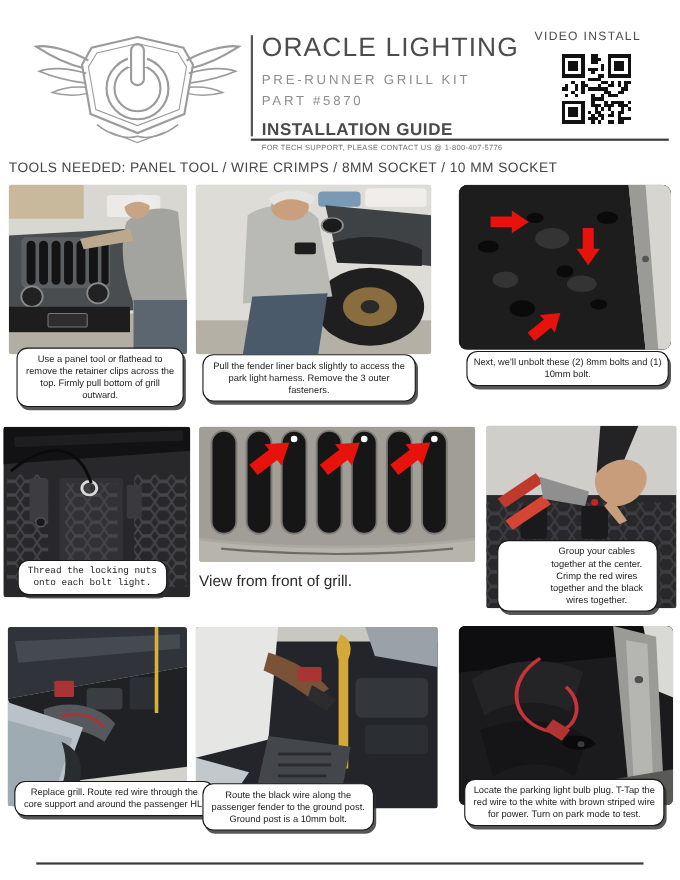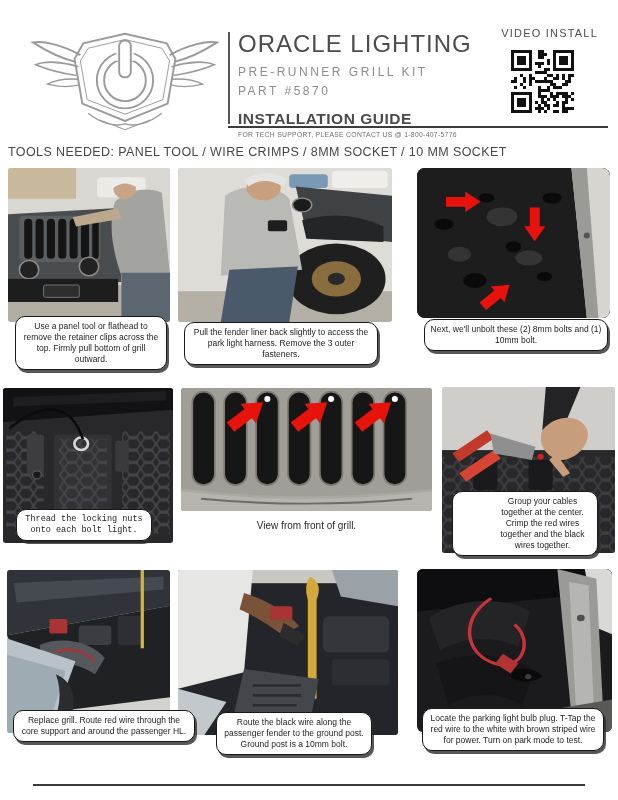--- a/index.html
+++ b/index.html
@@ -9,36 +9,36 @@
   
   .logo{position:absolute;left:28px;top:24px;width:194px;height:104px;}
   .vrule{position:absolute;left:228px;top:32px;width:1.5px;height:92px;background:#555;}
   .hdr-text{position:absolute;left:238px;top:30px;width:250px;}
   .brand{font-size:24px;letter-spacing:1px;color:#4c4c4c;white-space:nowrap;}
   .sub{margin-top:7px;font-size:12px;letter-spacing:2.5px;color:#8d8d8d;white-space:nowrap;}
   .part{margin-top:5px;font-size:12px;letter-spacing:2.5px;color:#8d8d8d;white-space:nowrap;}
   .doctitle{margin-top:12px;font-size:15.5px;letter-spacing:.5px;font-weight:bold;color:#4a4a4a;white-space:nowrap;}
   .support{margin-top:3px;font-size:6.8px;letter-spacing:.3px;color:#6f6f6f;white-space:nowrap;}
   .hdr-rule{position:absolute;left:228px;top:126px;width:380px;height:1.5px;background:#3c3c3c;}
-  .video-block{position:absolute;left:486px;top:27px;width:112px;text-align:right;}
+  .video-block{position:absolute;left:486px;top:27px;width:112px;text-align:left;}
   .video-label{font-size:11px;letter-spacing:1.2px;color:#4c4c4c;white-space:nowrap;}
   .qr{width:66px;height:66px;margin:9px auto 0 auto;}
   .tools{position:absolute;left:8px;top:145px;font-size:12.5px;letter-spacing:.4px;color:#474747;white-space:nowrap;}
 
   
   .photo{position:absolute;overflow:hidden;border-radius:3px;background:#ccc;}
   .photo svg{display:block;width:100%;height:100%;}
   .r8{border-radius:8px;}
   .r6{border-radius:6px;}
 
   
   .bubble{position:absolute;box-sizing:border-box;background:#fff;border:1.4px solid #181818;
           border-radius:10px;box-shadow:2px 3px 0 rgba(45,45,45,.8);
           padding:4px 5px;font-size:8.5px;line-height:11px;text-align:center;color:#1d1d1d;}
-  .caption-plain{position:absolute;text-align:center;font-size:10px;color:#2a2a2a;}
+  .caption-plain{position:absolute;text-align:left;font-size:14px;color:#2a2a2a;}
 
   .bottom-rule{position:absolute;left:33px;top:784px;width:552px;height:1.5px;background:#3a3a3a;}
 </style>
 </head>
 <body>
 
 <div class="page">
 
   <div class="logo">
     <svg viewBox="0 0 200 110" fill="none" stroke="#9b9b9b" stroke-width="2">
@@ -450,21 +450,21 @@
       <polygon points="44,52 52,58 48,64 40,58" fill="#b23333"></polygon>
       <path d="M50 62 C56 60 62 62 64 66 C60 70 52 70 48 66 Z" fill="#0a0a0a"></path>
       <circle cx="57" cy="66" r="1.6" fill="#3c3c3c"></circle>
       <path d="M60 88 L100 80 L100 100 L56 100 Z" fill="#595955"></path>
     </svg>
   </div>
 
   <div class="bubble" style="left:13px;top:710px;width:182px;">
     <span>Replace grill. Route red wire through the core support and around the passenger HL.</span>
   </div>
-  <div class="bubble" style="left:184px;top:712px;width:156px;margin-left:32px;">
+  <div class="bubble" style="left:184px;top:712px;width:156px;">
     <span>Route the black wire along the passenger fender to the ground post. Ground post is a 10mm bolt.</span>
   </div>
   <div class="bubble" style="left:422px;top:708px;width:182px;">
     <span>Locate the parking light bulb plug. T-Tap the red wire to the white with brown striped wire for power. Turn on park mode to test.</span>
   </div>
 
   <div class="bottom-rule"></div>
 </div>
 
 </body></html>

